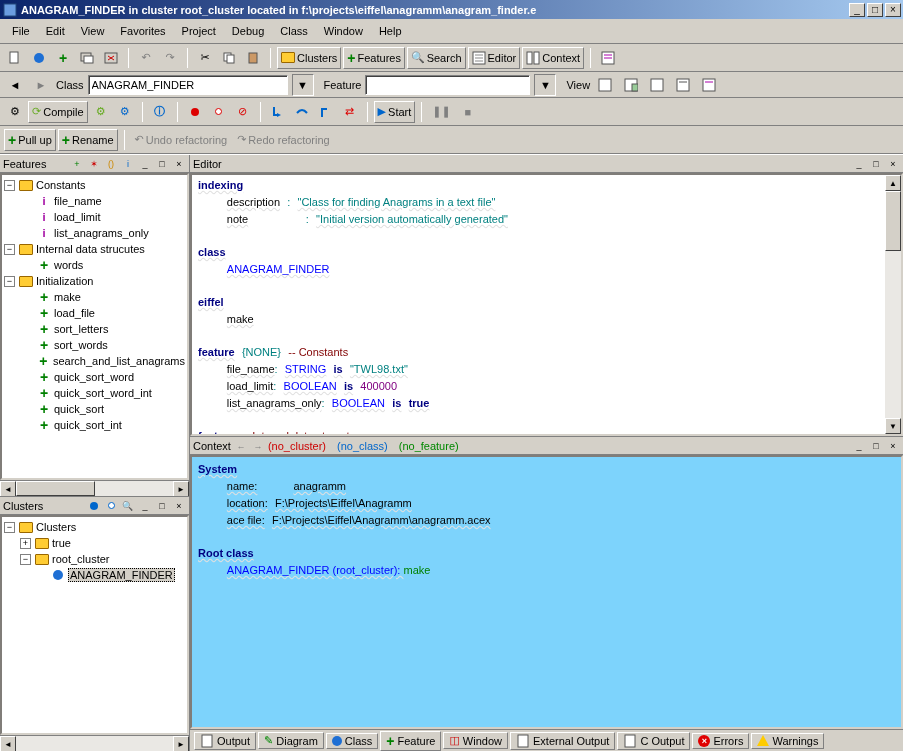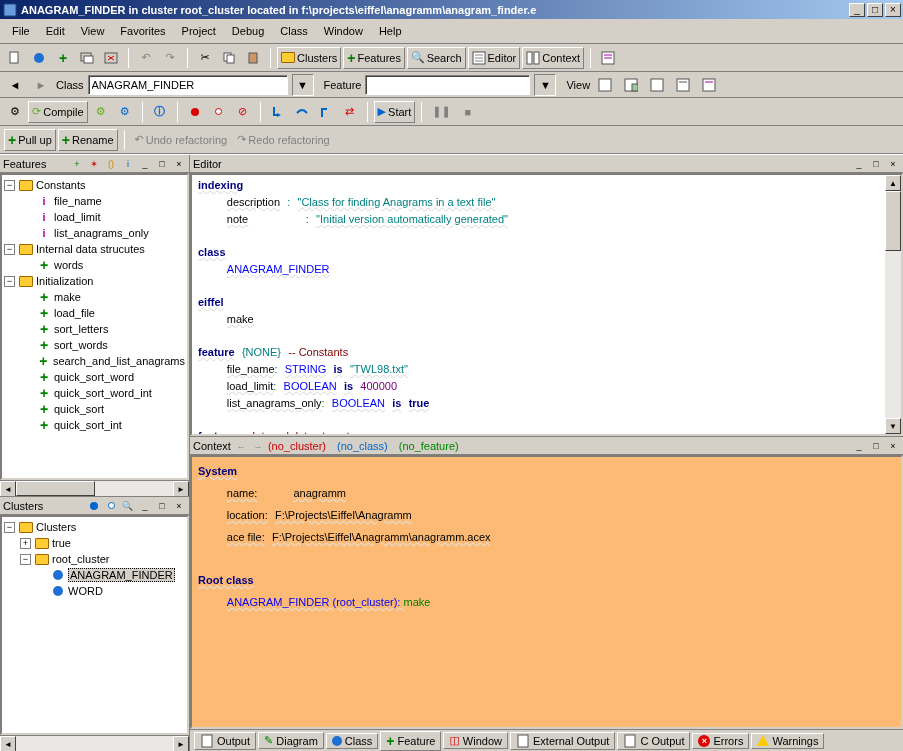--- a/index.html
+++ b/index.html
@@ -40,21 +40,21 @@
 .scroll-thumb { background: #d4d0c8; border: 1px solid; border-color: #fff #404040 #404040 #fff; }
 .kw { color: #000080; font-weight: bold; text-decoration: underline wavy #e0e0e0; }
 .sym { color: #008080; }
 .cls { color: #0000ff; text-decoration: underline wavy #e0e0e0; }
 .str { color: #008080; text-decoration: underline wavy #e0e0e0; }
 .com { color: #800000; }
 .feat { color: #008000; }
 .num { color: #800080; }
 .txt { text-decoration: underline wavy #e0e0e0; }
 .context-area { height: 315px; display: flex; flex-direction: column; border-top: 1px solid #808080; }
-.context-content { flex: 1; background: #fdba74; border: 2px inset #d4d0c8; padding: 4px 6px; font-family: "Courier New", monospace; font-size: 12px; line-height: 21px; white-space: pre; }
+.context-content { flex: 1; background: #7dd3fc; border: 2px inset #d4d0c8; padding: 4px 6px; font-family: "Courier New", monospace; font-size: 12px; line-height: 16px; white-space: pre; }
 .bottom-tabs { height: 22px; background: #d4d0c8; display: flex; align-items: center; padding: 2px 4px; gap: 2px; border-top: 1px solid #808080; }
 .bottom-tab { display: flex; align-items: center; gap: 3px; padding: 1px 5px; border: 1px solid; border-color: #fff #808080 #808080 #fff; cursor: pointer; background: #d4d0c8; }
 .icon-dot { width: 10px; height: 10px; border-radius: 50%; display: inline-block; }
 .icon-plus { color: #008000; font-weight: bold; font-size: 14px; }
 .icon-purple { color: #a000a0; font-weight: bold; }
 .icon-yellow-box { width: 14px; height: 11px; background: #ffcc33; border: 1px solid #996600; border-radius: 1px; }
 .icon-red-circle { width: 12px; height: 12px; background: #e00000; border-radius: 50%; display: inline-flex; align-items: center; justify-content: center; color: #fff; font-weight: bold; font-size: 9px;}
 .icon-warn-tri { width: 0; height: 0; border-left: 6px solid transparent; border-right: 6px solid transparent; border-bottom: 11px solid #ffcc00; position: relative; }
 .disabled { color: #808080; }
 .clusters-pane { height: 255px; display: flex; flex-direction: column; border-top: 1px solid #808080; }
@@ -437,26 +437,20 @@
             <span class="tree-icon">
               <span class="icon-yellow-box"></span>
             </span>
             <span>root_cluster</span>
           </div>
         <div class="tree-node" style="padding-left:46px">
             <span class="tree-icon">
               <span class="icon-dot" style="background:#1e6fd4"></span>
             </span>
             <span class="tree-label selected">ANAGRAM_FINDER</span>
-          </div>
-        <div class="tree-node" style="padding-left:46px">
-            <span class="tree-icon">
-              <span class="icon-dot" style="background:#1e6fd4"></span>
-            </span>
-            <span>WORD</span>
           </div>
       </div>
       <div class="scrollbar-h">
         <div class="scroll-arrow">◄</div>
           <div class="scroll-track"></div>
           <div class="scroll-arrow">►</div>
       </div>
     </div>
   </div>
 

